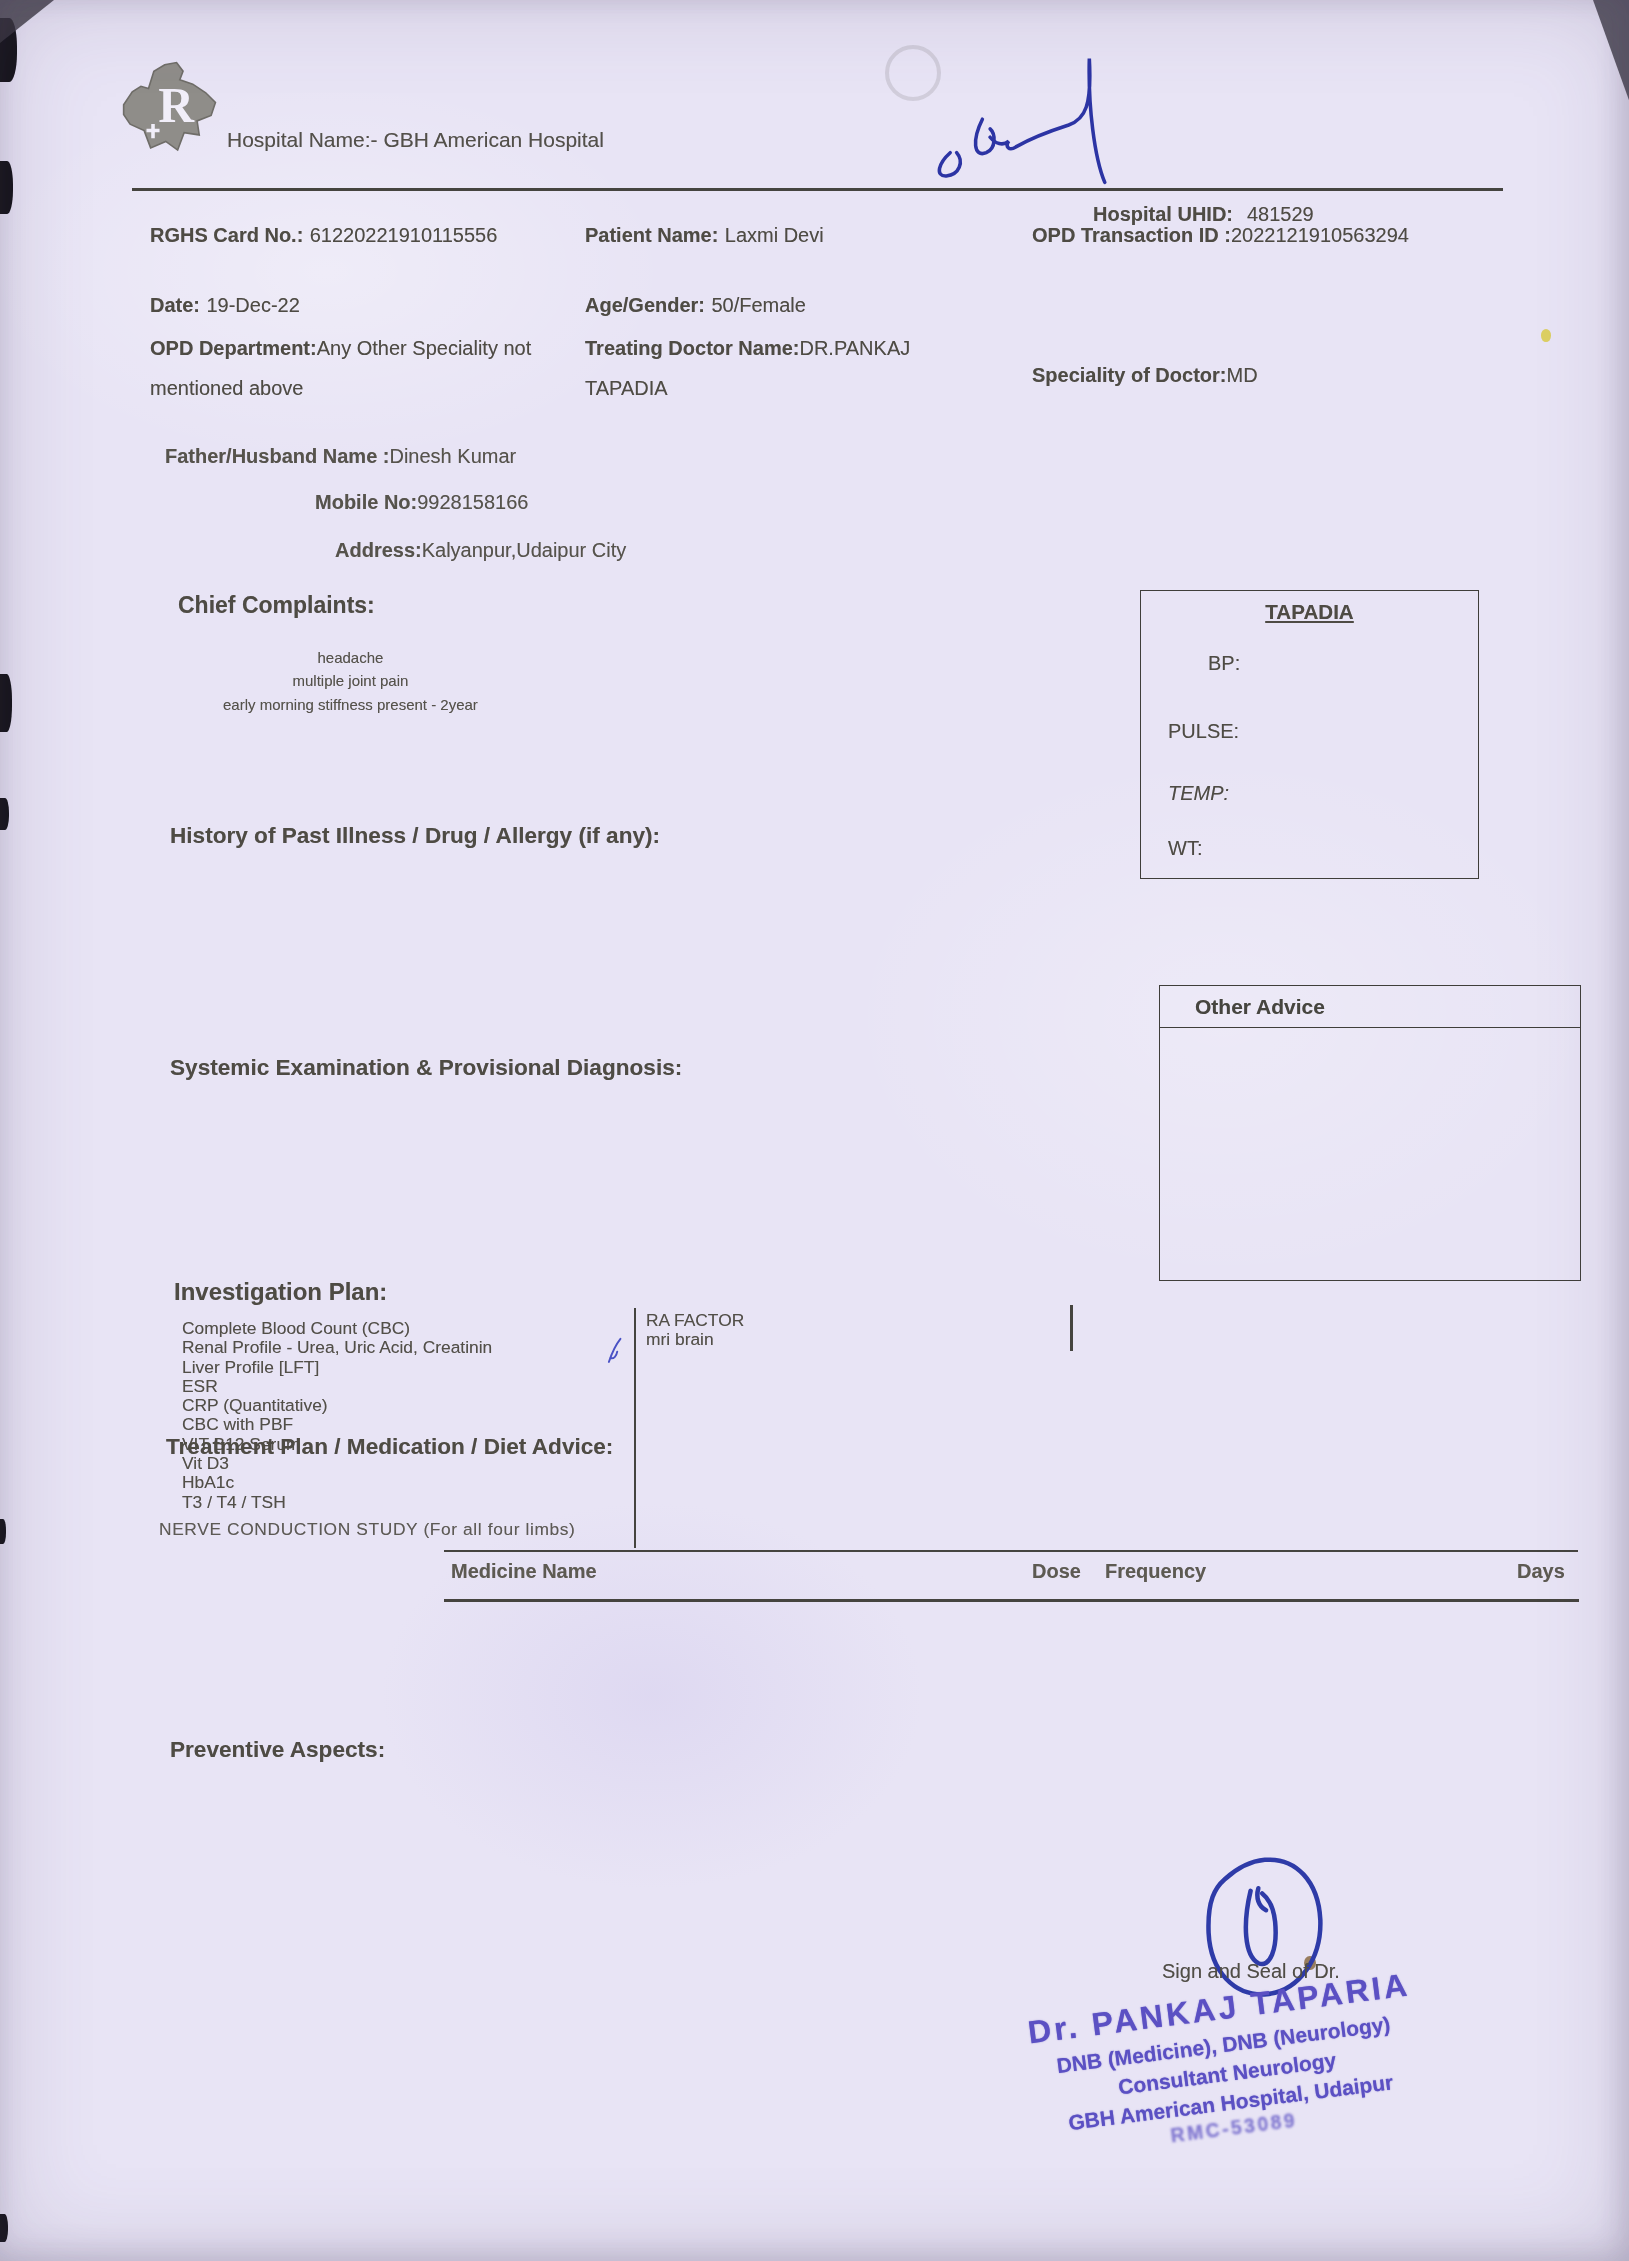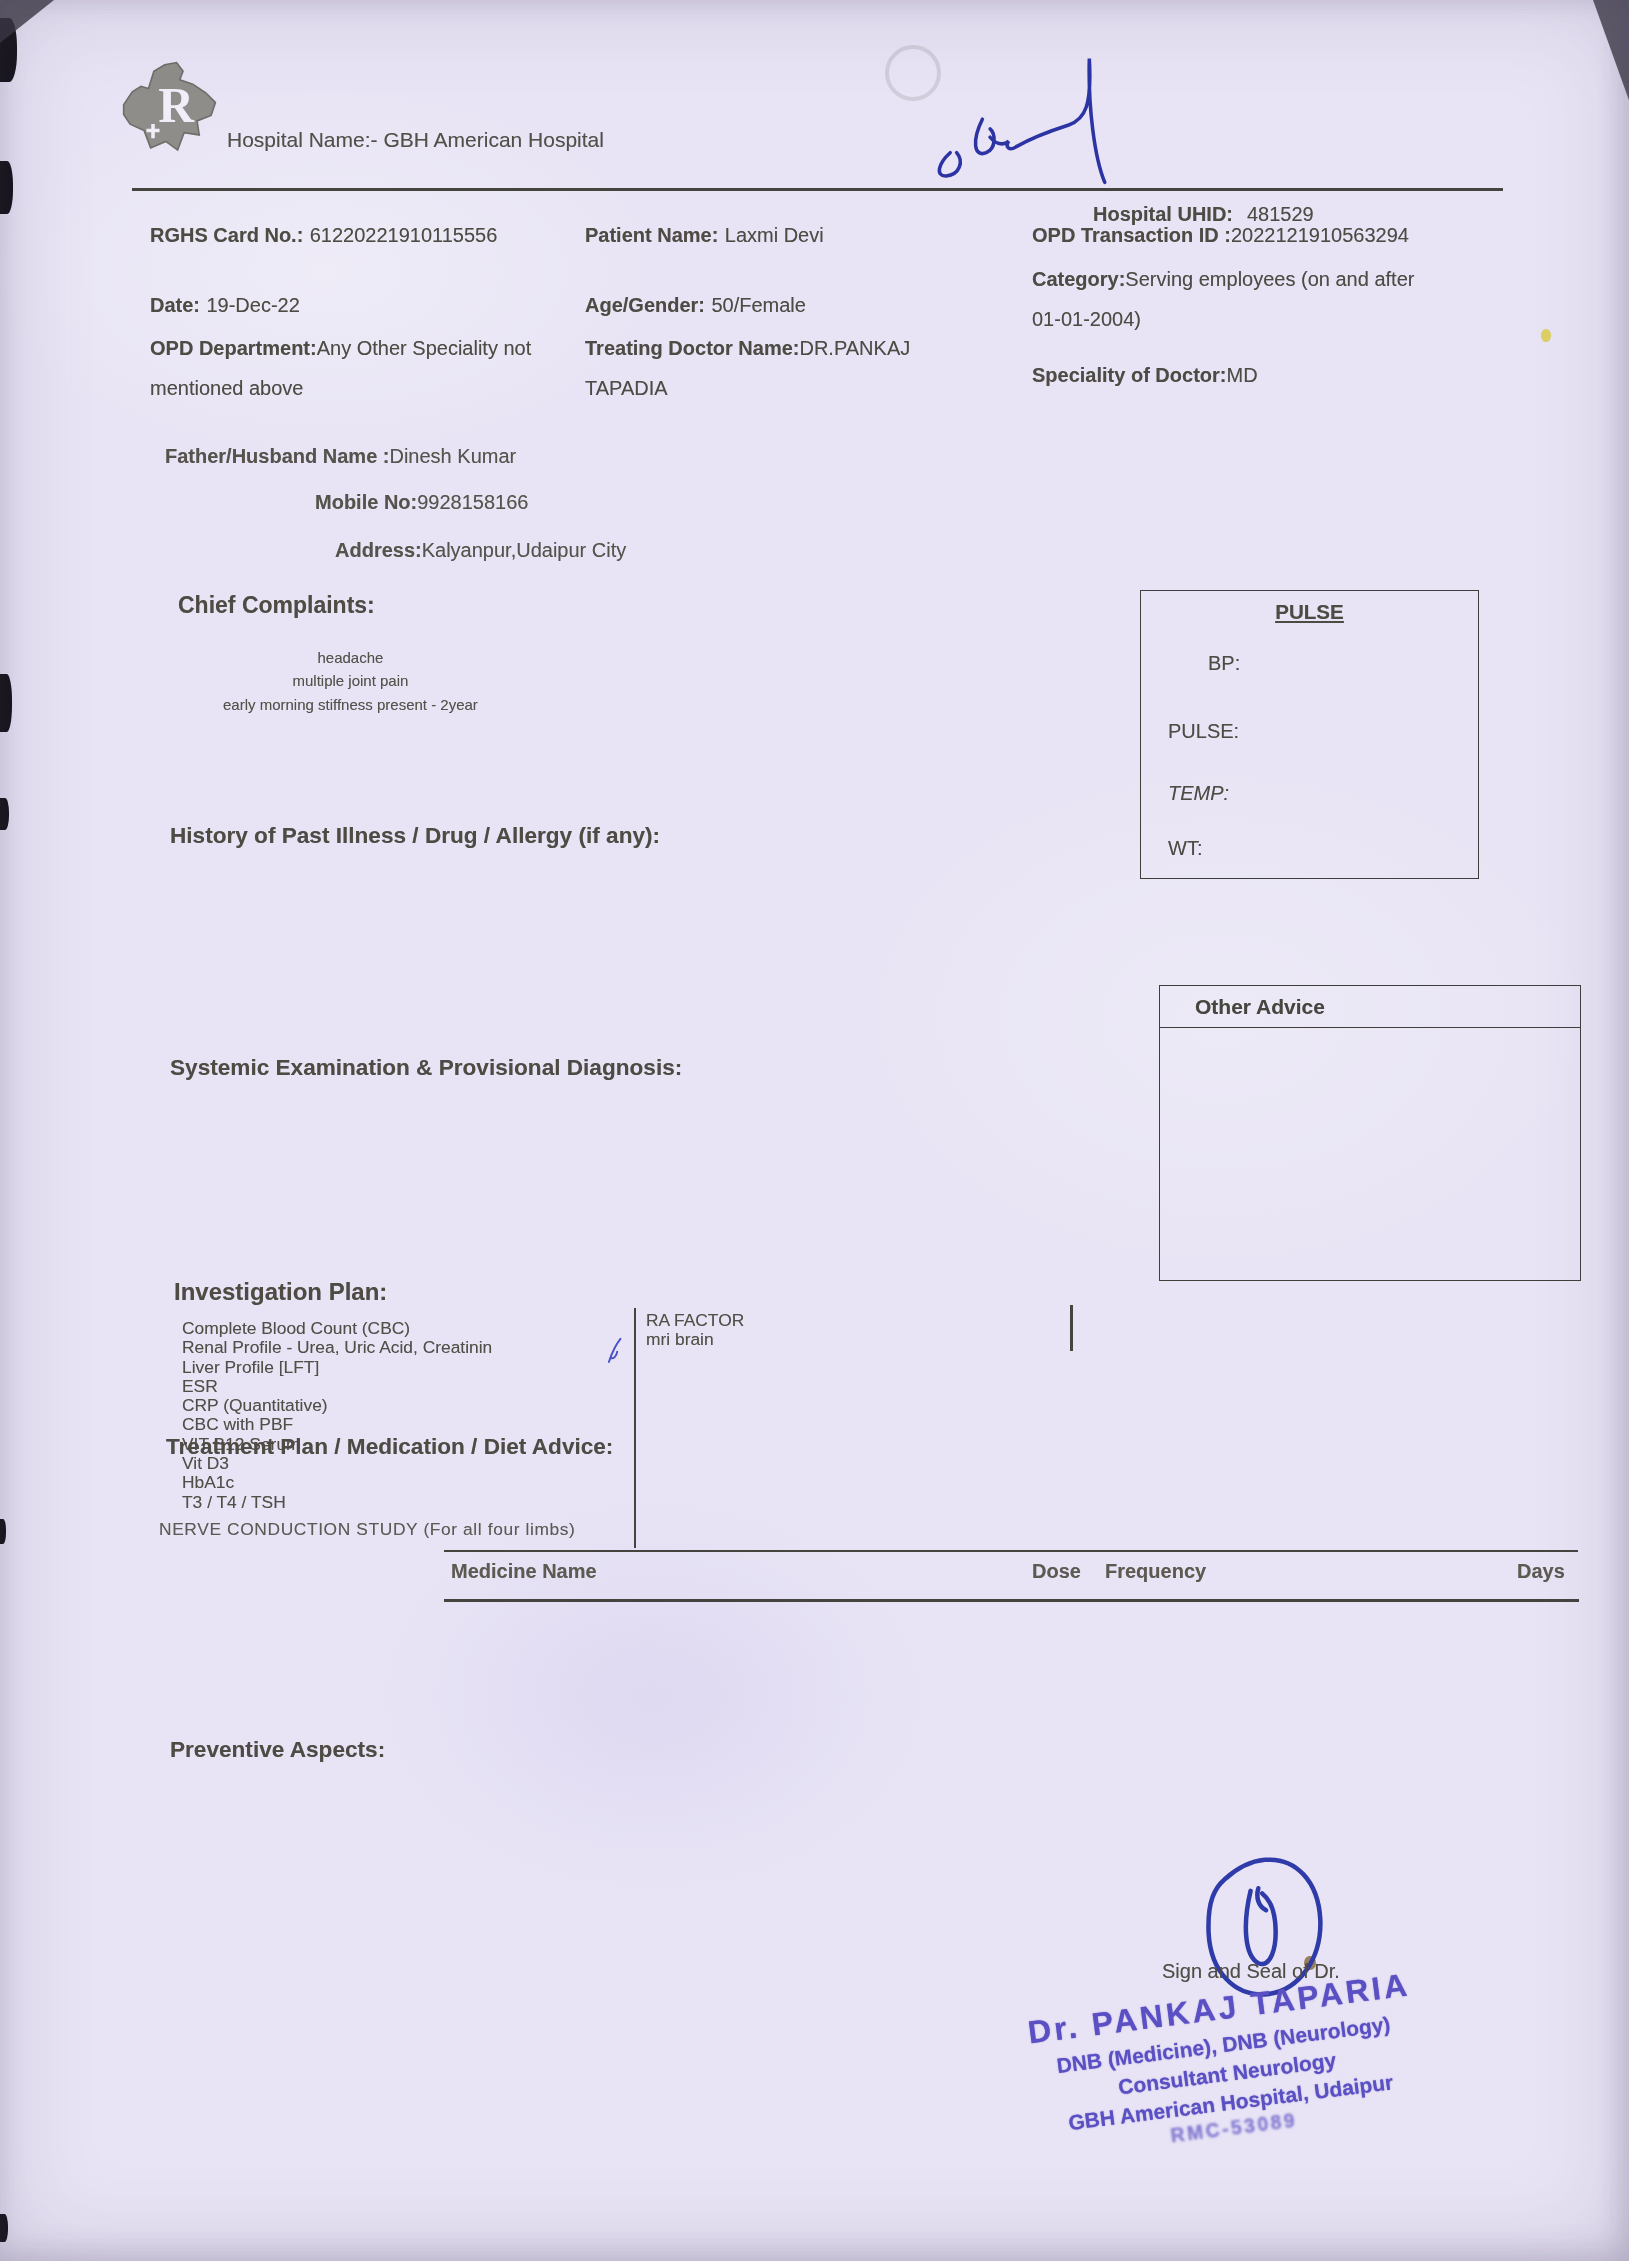--- a/index.html
+++ b/index.html
@@ -75,23 +75,20 @@
   <div class="abs" style="left:150px;top:224px;font-size:20px;">
     <span class="lbl">RGHS Card No.:</span><span style="margin-left:6.4px;">61220221910115556</span>
   </div>
   <div class="abs" style="left:585px;top:224px;font-size:20px;">
     <span class="lbl">Patient Name:</span><span style="margin-left:6.4px;">Laxmi Devi</span>
   </div>
   <div class="abs" style="left:1032px;top:224px;font-size:20px;">
     <span class="lbl">OPD Transaction ID :</span><span>2022121910563294</span>
   </div>
 
-  <div class="abs wrapblock" style="left:1032px;top:259px;width:406px;font-size:20px;">
-    <span class="lbl">Category:</span><span>Serving employees (on and after 01-01-2004)</span>
-  </div>
 
   <div class="abs" style="left:150px;top:294px;font-size:20px;">
     <span class="lbl">Date:</span><span style="margin-left:6.4px;">19-Dec-22</span>
   </div>
   <div class="abs" style="left:585px;top:294px;font-size:20px;">
     <span class="lbl">Age/Gender:</span><span style="margin-left:6.4px;">50/Female</span>
   </div>
 
   <div class="abs wrapblock" style="left:150px;top:328px;width:400px;font-size:20px;">
     <span class="lbl">OPD Department:</span><span>Any Other Speciality not mentioned above</span>
@@ -114,21 +111,21 @@
   </div>
 
   <div class="abs lbl" style="left:178px;top:592px;font-size:23px;">Chief Complaints:</div>
   <div class="abs small-list" style="left:223px;top:646px;text-align:center;">
     <div>headache</div>
     <div>multiple joint pain</div>
     <div>early morning stiffness present - 2year</div>
   </div>
 
   <div class="abs box" style="left:1140px;top:590px;width:337px;height:287px;">
-    <div style="position:absolute;left:0;right:0;top:9px;text-align:center;font-size:20.6px;font-weight:700;text-decoration:underline;">PULSE</div>
+    <div style="position:absolute;left:0;right:0;top:9px;text-align:center;font-size:20.6px;font-weight:700;text-decoration:underline;">TAPADIA</div>
     <div style="position:absolute;left:27px;top:61px;font-size:20px;margin-left:40px;">BP:</div>
     <div style="position:absolute;left:27px;top:129px;font-size:20px;">PULSE:</div>
     <div style="position:absolute;left:27px;top:191px;font-size:20px;font-style:italic;">TEMP:</div>
     <div style="position:absolute;left:27px;top:246px;font-size:20px;">WT:</div>
   </div>
 
   <div class="abs lbl" style="left:170px;top:823px;font-size:22.6px;">History of Past Illness / Drug / Allergy (if any):</div>
 
   <div class="abs box" style="left:1159px;top:985px;width:420px;height:294px;text-align:center;">
     <div style="position:absolute;left:0;right:0;top:0;height:41px;border-bottom:1.9px solid #3f3e3a;">

